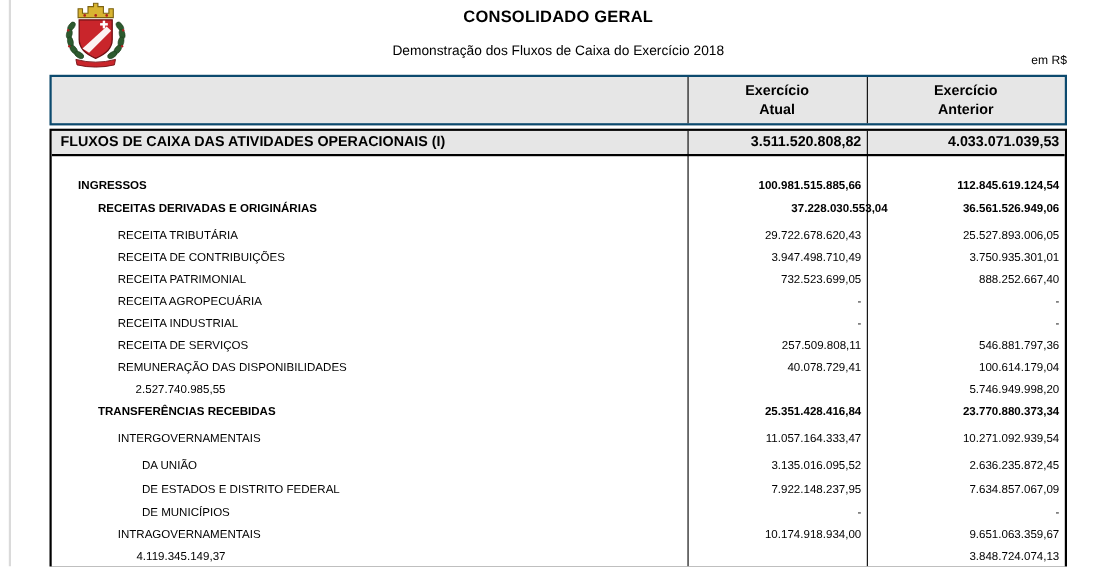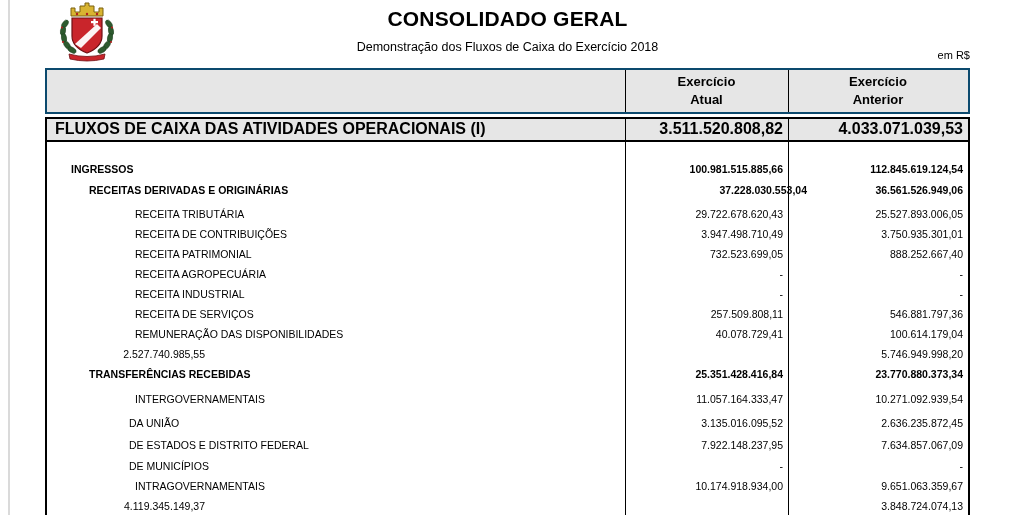--- a/index.html
+++ b/index.html
@@ -5,21 +5,21 @@
   html,body{margin:0;padding:0;}
   body{
     width:1018px;height:515px;position:relative;overflow:hidden;
     background:#ffffff;color:#000;
     font-family:"Liberation Sans", sans-serif;
     -webkit-font-smoothing:antialiased;
   }
   .page-edge{position:absolute;left:8px;top:0;width:2px;height:515px;background:#dadada;}
   .logo{position:absolute;left:55px;top:2px;width:64px;height:60px;}
   .title-wrap{position:absolute;left:45px;top:7px;width:925px;text-align:center;}
-  .title{font-size:21px;font-weight:bold;letter-spacing:.2px;}
+  .title{font-size:15px;font-weight:bold;letter-spacing:.2px;}
   .subtitle-wrap{position:absolute;left:45px;top:37px;width:925px;text-align:center;}
   .subtitle{font-size:12.5px;}
   .currency{position:absolute;top:49px;right:48px;font-size:11px;}
 
   .tbl{position:absolute;left:45px;top:68px;width:925px;}
   .thead{
     position:relative;height:46px;box-sizing:border-box;
     border:2px solid #0c4a6e;background:#e6e6e6;display:flex;
   }
   .thead .hc{display:flex;align-items:center;justify-content:center;text-align:center;
@@ -36,26 +36,26 @@
   .vl-1{left:578px;}
   .vl-2{left:741px;}
 
   .row{display:flex;height:20px;line-height:20px;font-size:10.5px;}
   .row .lbl{width:578px;box-sizing:border-box;white-space:nowrap;overflow:hidden;}
   .row .v{width:163px;box-sizing:border-box;text-align:right;padding-right:5px;}
   .row .v2{width:auto;flex:1;}
   .indent-0 .lbl{padding-left:8px;}
   .indent-1 .lbl{padding-left:24px;}
   .indent-2 .lbl{padding-left:42px;}
-  .indent-3 .lbl{padding-left:88px;}
+  .indent-3 .lbl{padding-left:60px;}
   .indent-4 .lbl{padding-left:82px;}
   .bold{font-weight:bold;}
   .row-highlight{
     height:21px;line-height:19px;background:#e6e6e6;
-    border-bottom:2px solid #000;font-weight:bold;font-size:16px;
+    border-bottom:2px solid #000;font-weight:bold;font-size:13px;
   }
 </style>
 </head>
 <body>
 
 <div class="page-edge"></div>
 
 <svg class="logo" viewBox="0 0 64 60" aria-hidden="true">
 
   <g>

